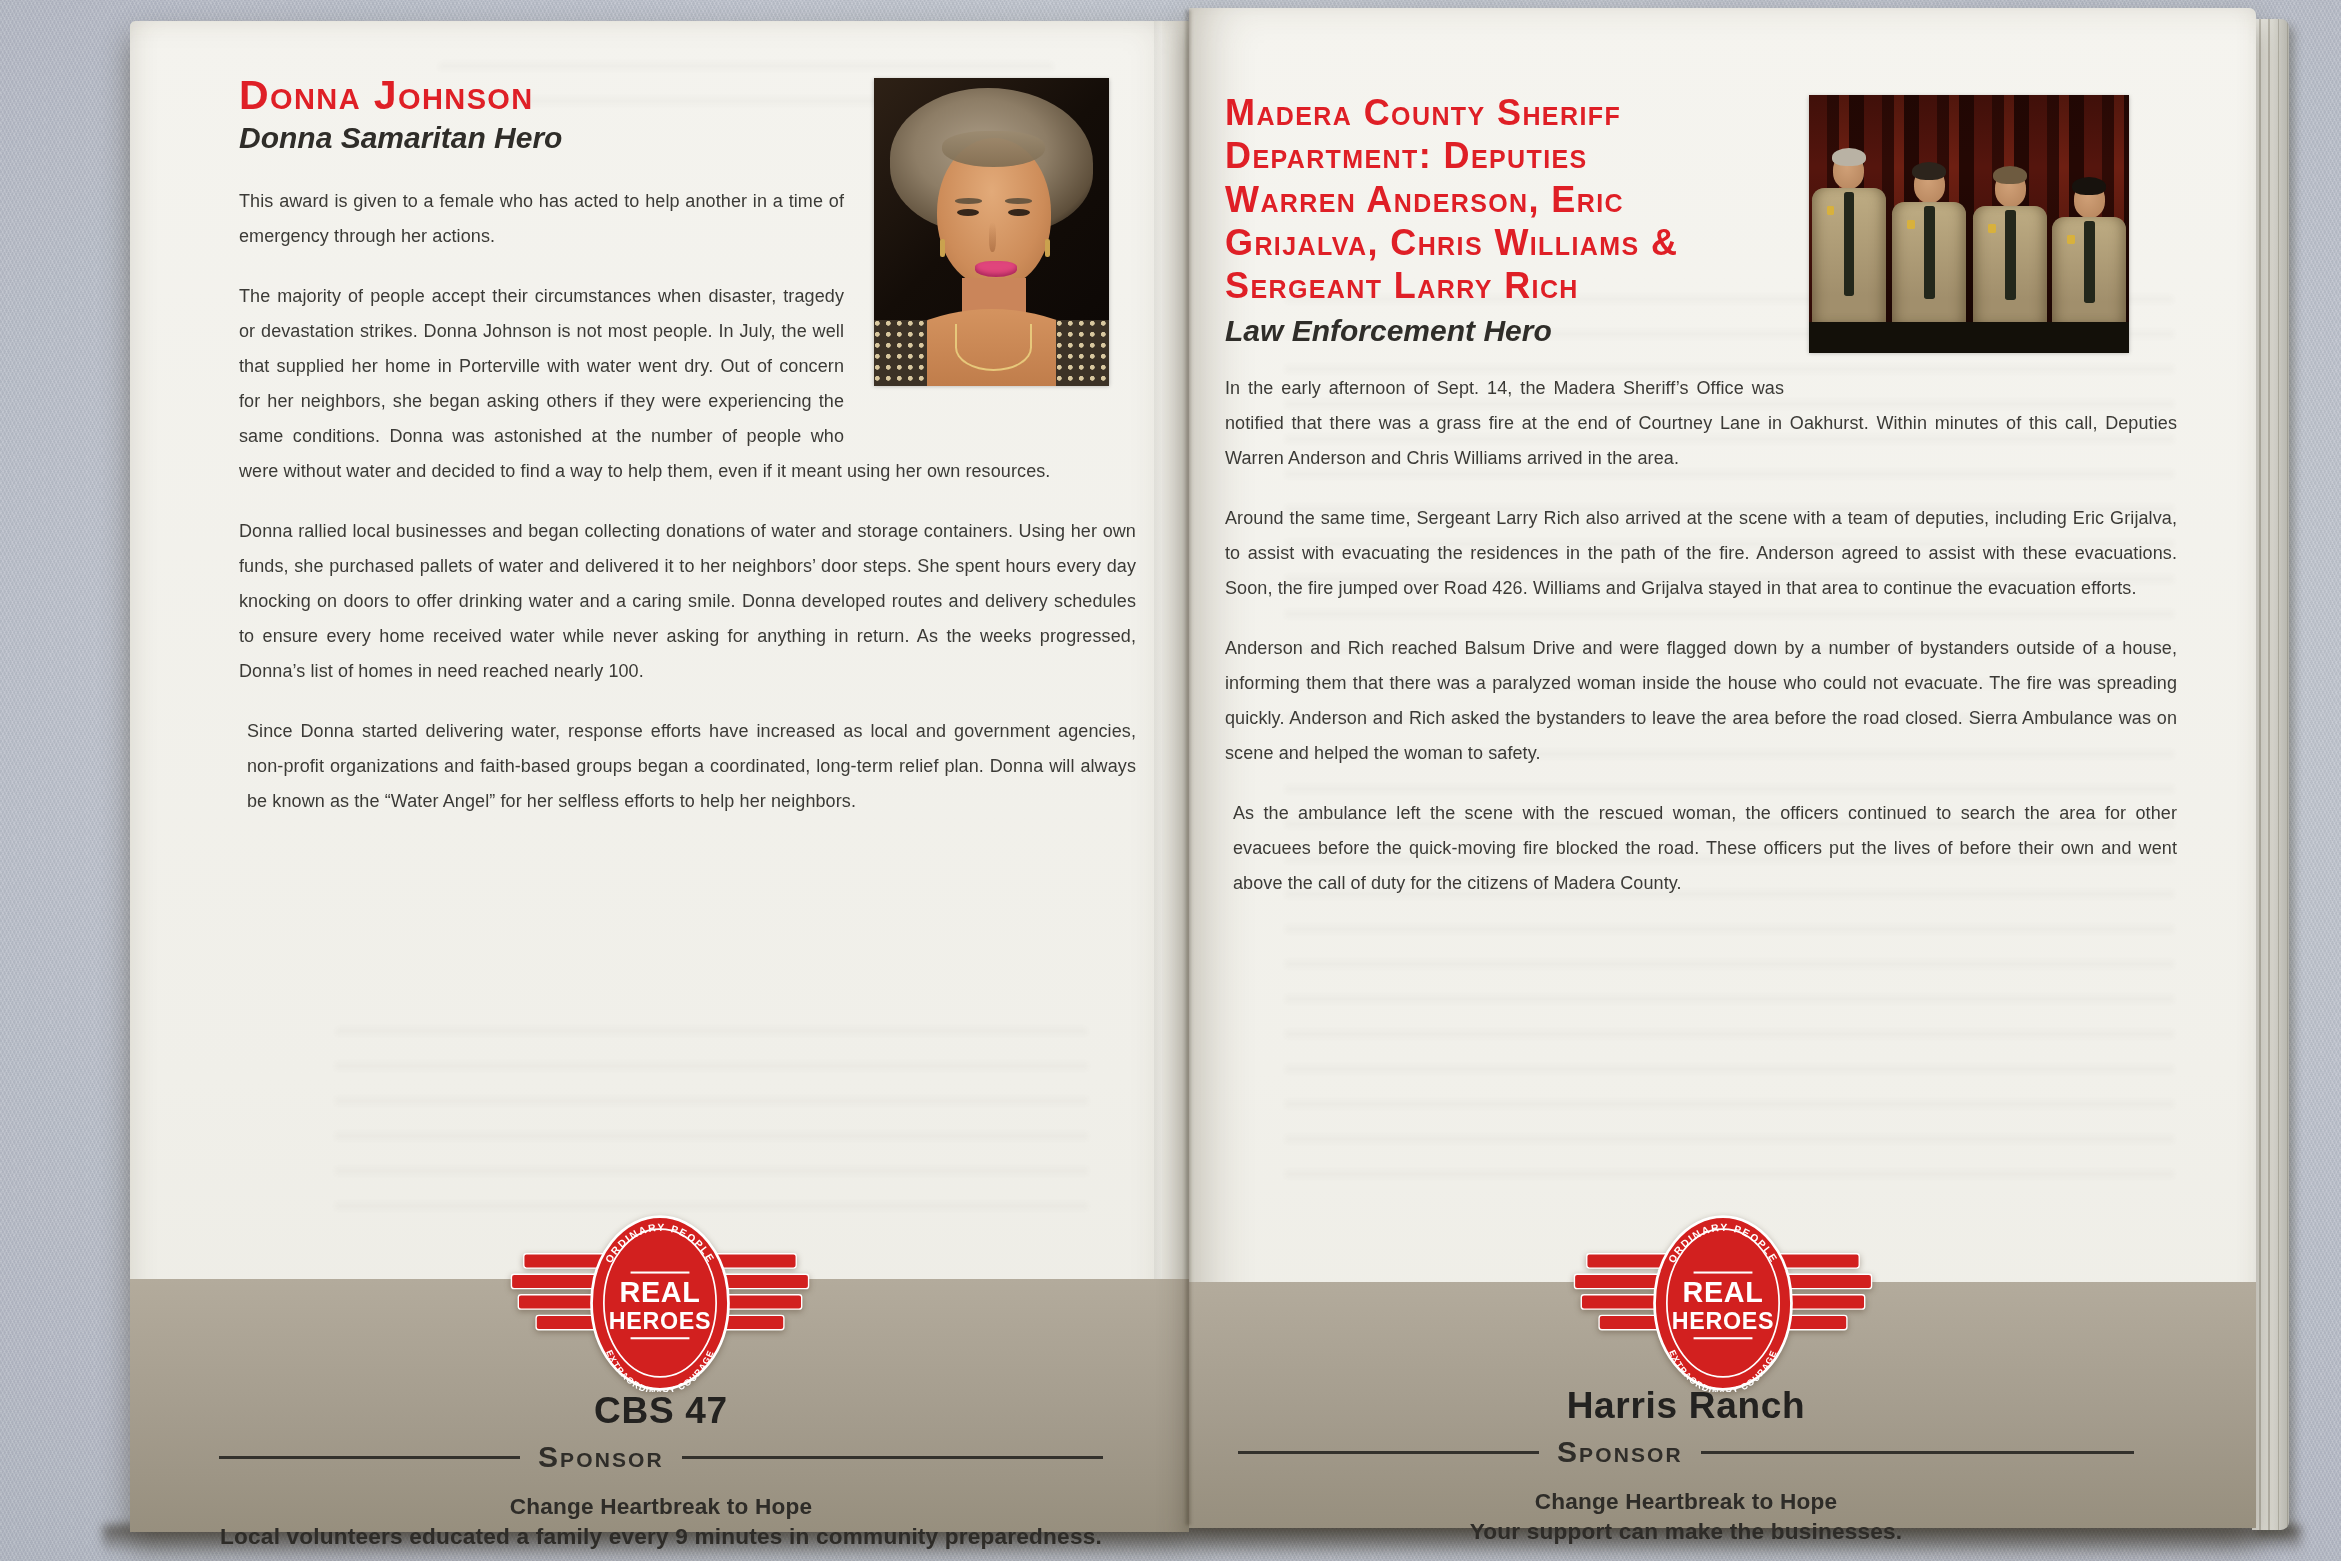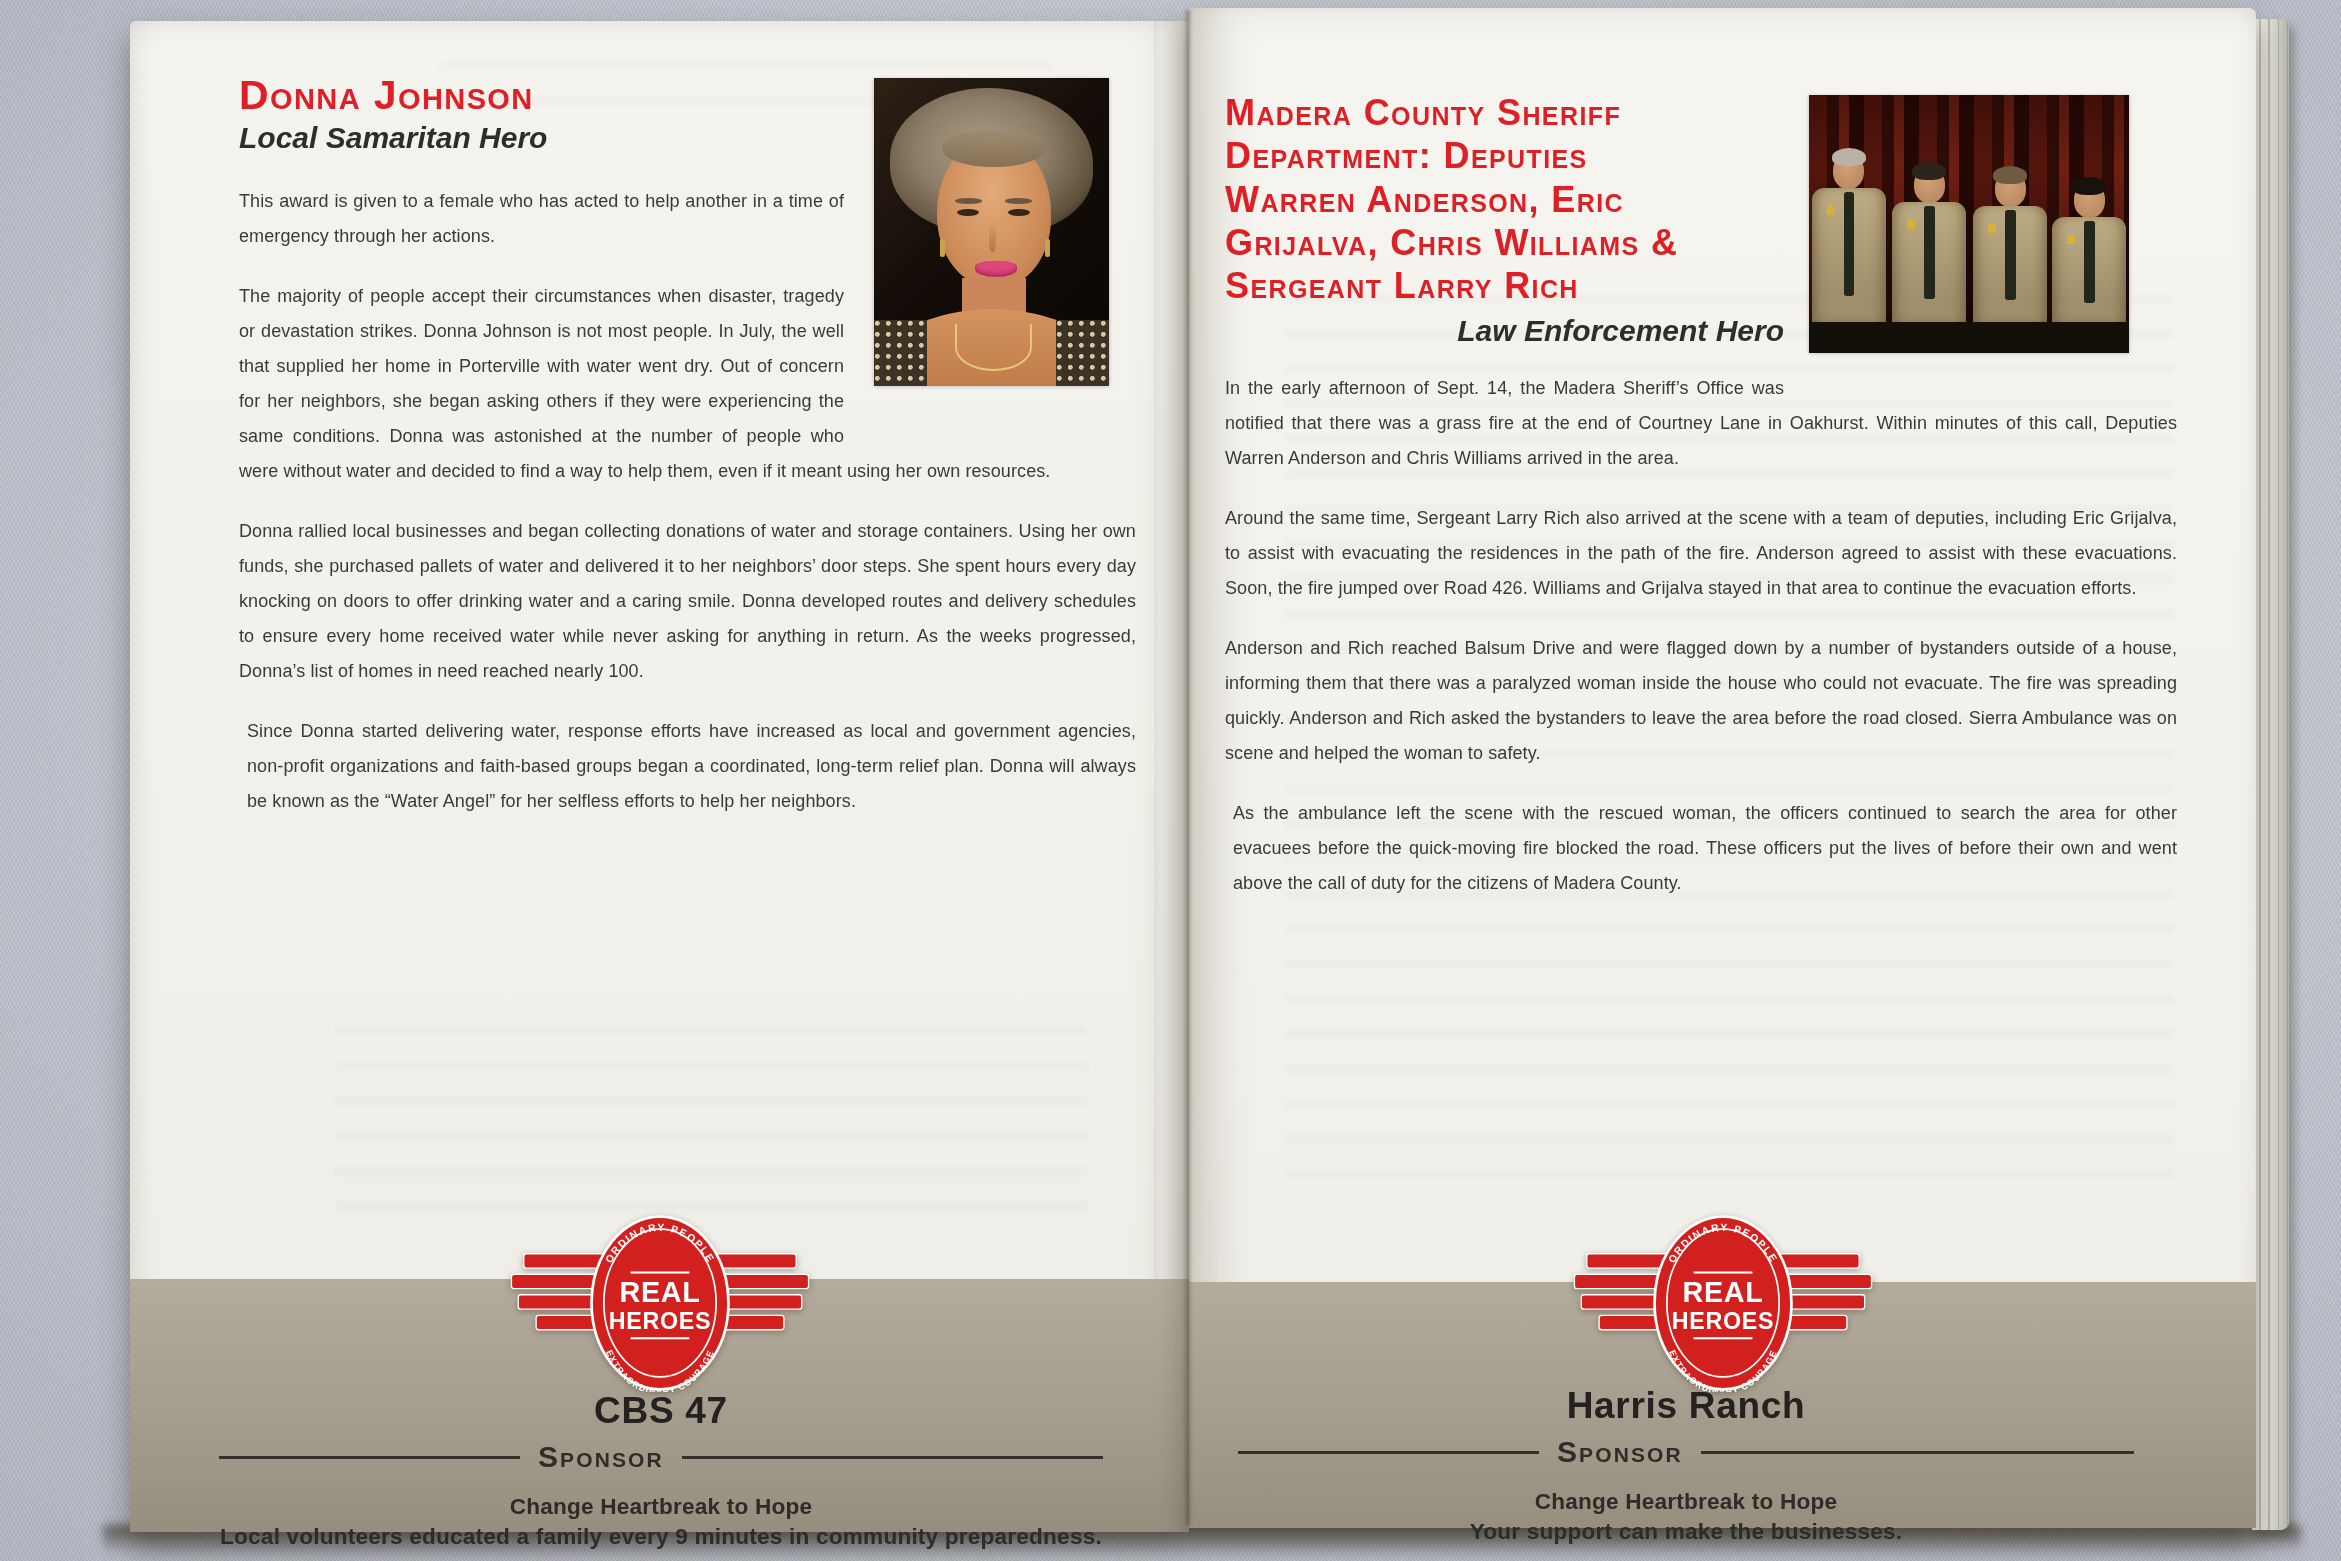--- a/index.html
+++ b/index.html
@@ -46,21 +46,21 @@
   
   .page-content{position:relative;color:#3b3a36;}
   .page-left  .page-content{padding:53px 53px 0 109px;}
   .page-right .page-content{padding:83px 79px 0 36px;}
 
   .award-title{margin:0 0 4.1px;font-weight:bold;font-variant:small-caps;
     color:#df1f26;letter-spacing:1.4px;}
   .page-left  .award-title{font-size:41px;line-height:1.05;}
   .page-right .award-title{font-size:36px;line-height:1.2;white-space:pre-line;}
   .award-subtitle{font-style:italic;font-weight:bold;color:#2f2d29;font-size:30px;margin:2.7px 0 29px;}
-  .page-right .award-subtitle{margin:6.8px 0 23px;text-align:right;}
+  .page-right .award-subtitle{margin:6.8px 0 23px;}
 
   .body-par{margin:0 0 25px;font-size:18px;line-height:35px;text-align:justify;letter-spacing:0.1px;}
   .body-par.pre{white-space:pre-line;text-align:left;}
   .body-par:last-child{margin-bottom:0;margin-left:8px;}
 
   
   .photo{position:relative;overflow:hidden;}
   .photo-donna{float:right;width:235px;height:308px;margin:4.1px 27px 57px 30px;
     background:linear-gradient(135deg,#2e2116 0%,#140d08 45%,#0b0705 100%);
     box-shadow:0 1.4px 4.1px rgba(0,0,0,.25);}
@@ -161,21 +161,21 @@
         <div class="pd-teeth"></div>
         <div class="pd-lips"></div>
         <div class="pd-neck"></div>
         <div class="pd-chest"></div>
         <div class="pd-garment l"></div>
         <div class="pd-garment r"></div>
         <div class="pd-necklace"></div>
       </div>
 
       <h1 class="award-title">Donna Johnson</h1>
-      <div class="award-subtitle">Local Samaritan Hero</div>
+      <div class="award-subtitle">Donna Samaritan Hero</div>
 
       <p class="body-par">This award is given to a female who has acted to help another in a time of emergency through her actions.</p>
       <p class="body-par">The majority of people accept their circumstances when disaster, tragedy or devastation strikes. Donna Johnson is not most people. In July, the well that supplied her home in Porterville with water went dry. Out of concern for her neighbors, she began asking others if they were experiencing the same conditions. Donna was astonished at the number of people who were without water and decided to find a way to help them, even if it meant using her own resources.</p>
       <p class="body-par">Donna rallied local businesses and began collecting donations of water and storage containers. Using her own funds, she purchased pallets of water and delivered it to her neighbors’ door steps. She spent hours every day knocking on doors to offer drinking water and a caring smile. Donna developed routes and delivery schedules to ensure every home received water while never asking for anything in return. As the weeks progressed, Donna’s list of homes in need reached nearly 100.</p>
       <p class="body-par">Since Donna started delivering water, response efforts have increased as local and government agencies, non-profit organizations and faith-based groups began a coordinated, long-term relief plan. Donna will always be known as the “Water Angel” for her selfless efforts to help her neighbors.</p>
     </div>
 
     <div class="band">
       <div class="badge">
         <svg class="badge-svg" viewBox="0 0 470 260">

